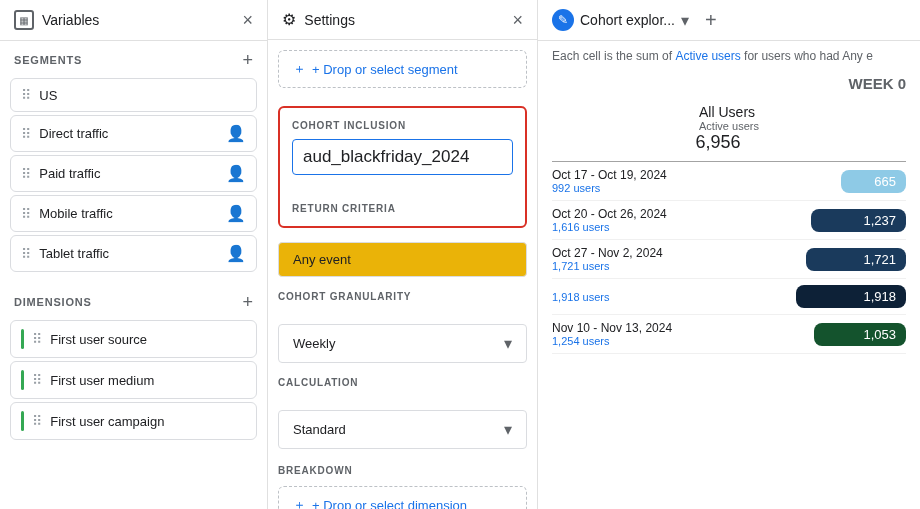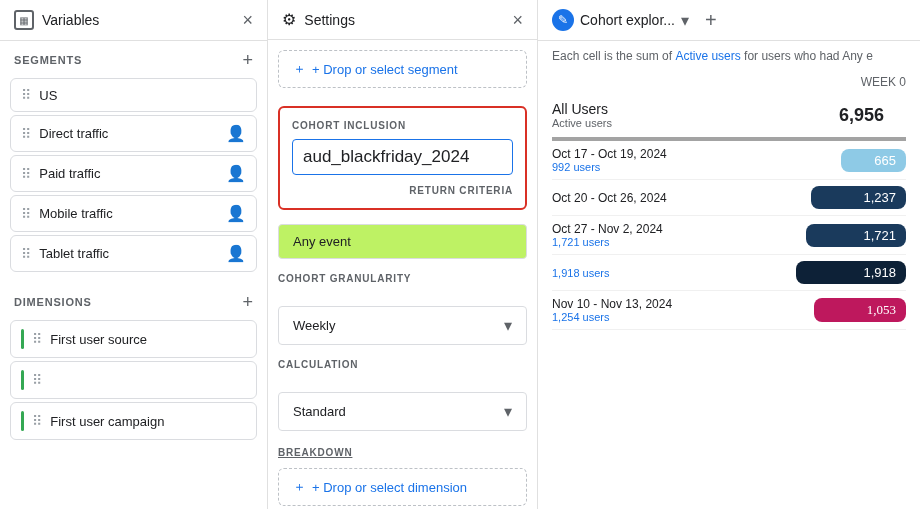--- a/index.html
+++ b/index.html
@@ -126,21 +126,21 @@
     }
     .section-row {
       padding: 8px 10px;
     }
     .any-event-btn {
       width: calc(100% - 20px);
       margin: 6px 10px;
       padding: 9px 14px;
       border: 1px solid #dadce0;
       border-radius: 4px;
-      background: #bef264;
+      background: #eab308;
       text-align: left;
       font-size: 13px;
       color: #202124;
       cursor: pointer;
     }
     .dropdown-btn {
       width: calc(100% - 20px);
       margin: 6px 10px;
       padding: 9px 14px;
       border: 1px solid #dadce0;
@@ -160,21 +160,21 @@
       border-radius: 6px;
       background: none;
       cursor: pointer;
       color: #1a73e8;
       font-size: 13px;
       display: flex; align-items: center; gap: 6px;
       width: calc(100% - 20px);
     }
     .breakdown-label-row {
       padding: 10px 10px 4px;
-      font-size: 10px; font-weight: 600; color: #5f6368; letter-spacing: 0.8px; text-decoration: underline;
+      font-size: 10px; font-weight: 600; color: #5f6368; letter-spacing: 0.8px;
     }
 
     
     .cohort-panel {
       flex: 1;
       display: flex;
       flex-direction: column;
       height: 100%;
       overflow: hidden;
     }
@@ -205,36 +205,37 @@
     }
     .cohort-description {
       padding: 8px 14px;
       font-size: 12px;
       color: #5f6368;
     }
     .cohort-description strong { color: #1a73e8; font-weight: 500; }
     .week-header {
       text-align: right;
       padding: 4px 14px;
-      font-size: 12px; font-weight: 400; color: #5f6368;
+      font-size: 15px; font-weight: 700; color: #5f6368;
     }
     .cohort-rows {
       flex: 1;
       overflow-y: auto;
       padding: 0 14px 10px;
     }
     .all-users-row {
       display: flex; align-items: center;
       padding: 8px 0;
-      border-bottom: 4px solid #a3a3a3;
+      border-bottom: 1px solid #a3a3a3;
+      flex-direction: column;
     }
     .all-users-info { flex: 1; }
     .all-users-title { font-size: 14px; font-weight: 500; color: #202124; }
     .all-users-sub { font-size: 11px; color: #5f6368; }
-    .all-users-count { font-size: 18px; font-weight: 700; color: #202124; margin-right: 22px; }
+    .all-users-count { font-size: 18px; font-weight: 400; color: #202124; margin-right: 22px; }
 
     .cohort-row {
       display: flex; align-items: center;
       padding: 6px 0;
       border-bottom: 1px solid #f0f0f0;
     }
     .cohort-row-info { flex: 1; }
     .cohort-row-date { font-size: 12px; color: #202124; }
     .cohort-row-users { font-size: 11px; color: #1a73e8; }
     .cohort-bar-cell {
@@ -302,20 +303,21 @@
 
   <div>
     <div class="dimension-item">
       <div class="dim-color-bar"></div>
       <span class="drag-icon">⠿</span>
       <span class="segment-label">First user source</span>
     </div>
     <div class="dimension-item">
       <div class="dim-color-bar"></div>
       <span class="drag-icon">⠿</span>
+      <span class="segment-label">First user medium</span>
     </div>
     <div class="dimension-item">
       <div class="dim-color-bar"></div>
       <span class="drag-icon">⠿</span>
       <span class="segment-label">First user campaign</span>
     </div>
   </div>
 </div>
 
 <div class="settings-panel">
@@ -328,21 +330,21 @@
   </div>
 
   <button class="drop-segment-btn">
     <span>＋</span>
     <span>+ Drop or select segment</span>
   </button>
 
   <div class="cohort-inclusion-box">
     <div class="field-label">COHORT INCLUSION</div>
     <input class="text-input" type="text" value="aud_blackfriday_2024" style="">
-    <div class="return-criteria-label" style="margin-top:10px;text-align:right;">RETURN CRITERIA</div>
+    <div class="return-criteria-label" style="margin-top:28px;">RETURN CRITERIA</div>
   </div>
 
   <button class="any-event-btn">Any event</button>
 
   <div class="section-row">
     <div class="field-label">COHORT GRANULARITY</div>
   </div>
   <button class="dropdown-btn">
     <span>Weekly</span>
     <span class="chevron-down">▾</span>
@@ -401,20 +403,21 @@
     </div>
     <div class="cohort-bar-cell">
       <div class="cohort-bar" style="background:#8ecae6; width:65px;">
         665
       </div>
     </div>
   </div>
         <div class="cohort-row">
     <div class="cohort-row-info">
       <div class="cohort-row-date">Oct 20 - Oct 26, 2024</div>
+      <div class="cohort-row-users">1,616 users</div>
     </div>
     <div class="cohort-bar-cell">
       <div class="cohort-bar" style="background:#1a3a5c; width:95px;">
         1,237
       </div>
     </div>
   </div>
         <div class="cohort-row">
     <div class="cohort-row-info">
       <div class="cohort-row-date">Oct 27 - Nov 2, 2024</div>
@@ -435,20 +438,20 @@
         1,918
       </div>
     </div>
   </div>
         <div class="cohort-row">
     <div class="cohort-row-info">
       <div class="cohort-row-date">Nov 10 - Nov 13, 2024</div>
       <div class="cohort-row-users">1,254 users</div>
     </div>
     <div class="cohort-bar-cell">
-      <div class="cohort-bar" style="background:#be185d; width:92px;font-family:Liberation Serif, serif;">
+      <div class="cohort-bar" style="background:#14532d; width:92px;">
         1,053
       </div>
     </div>
   </div>
       </div>
   </div>
 </div>
 
 </body></html>

